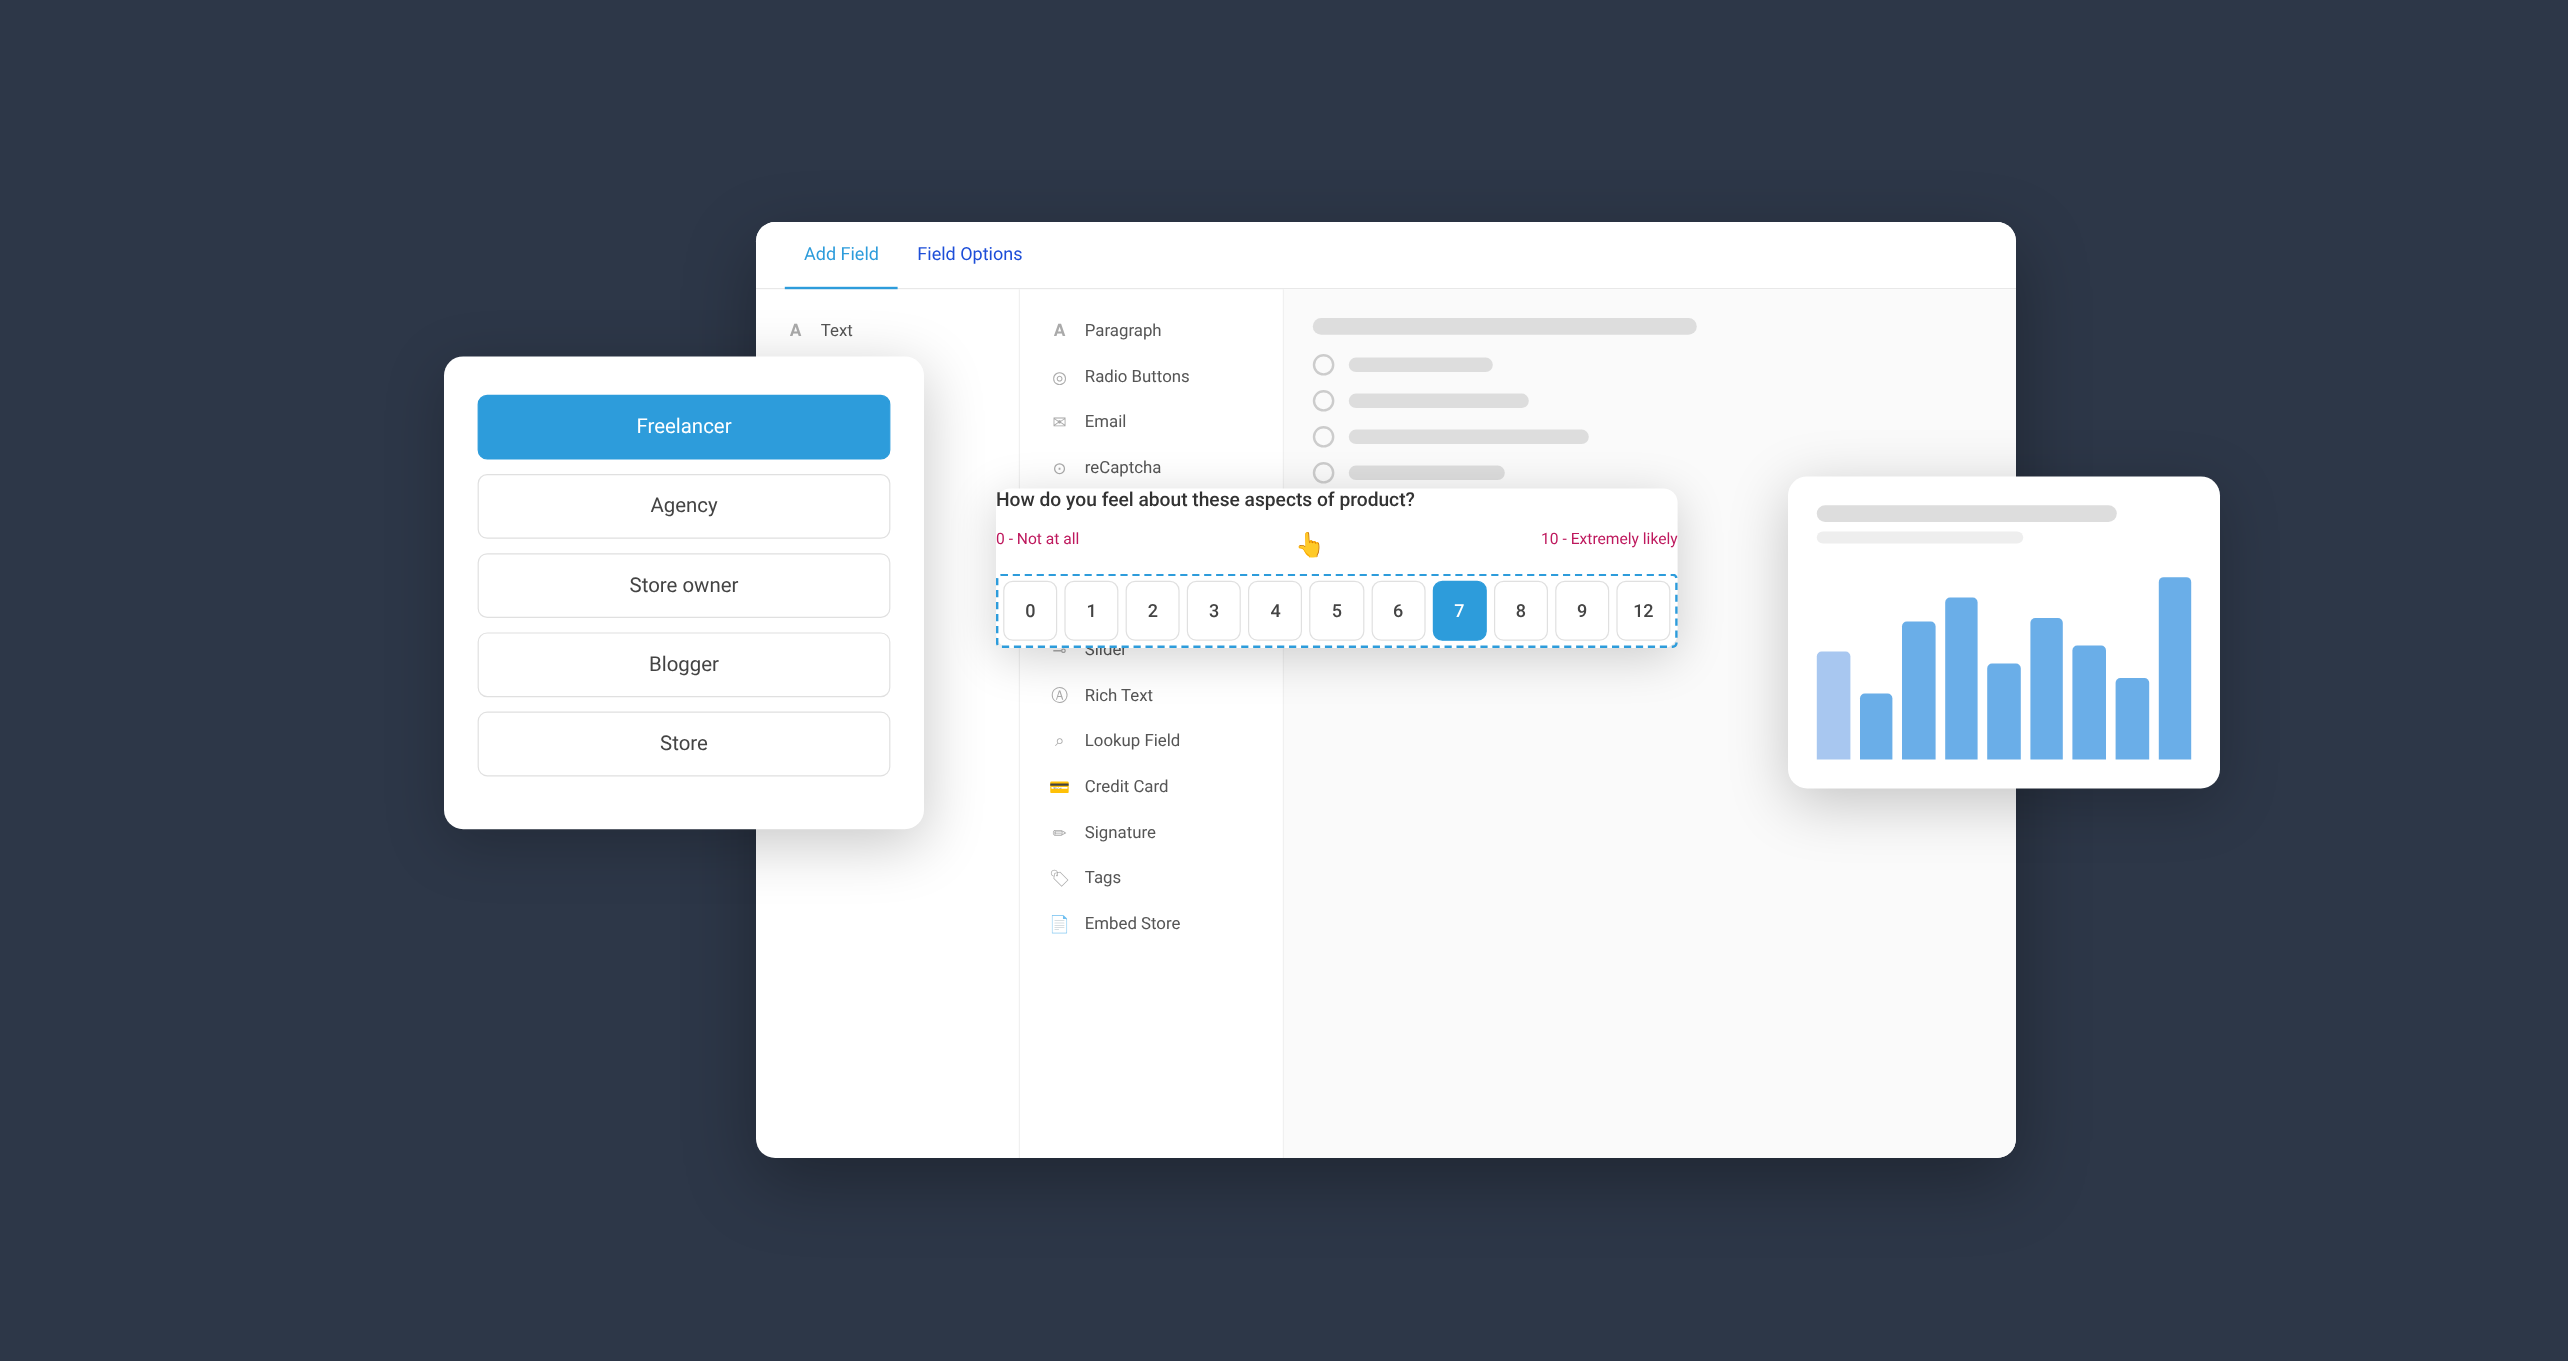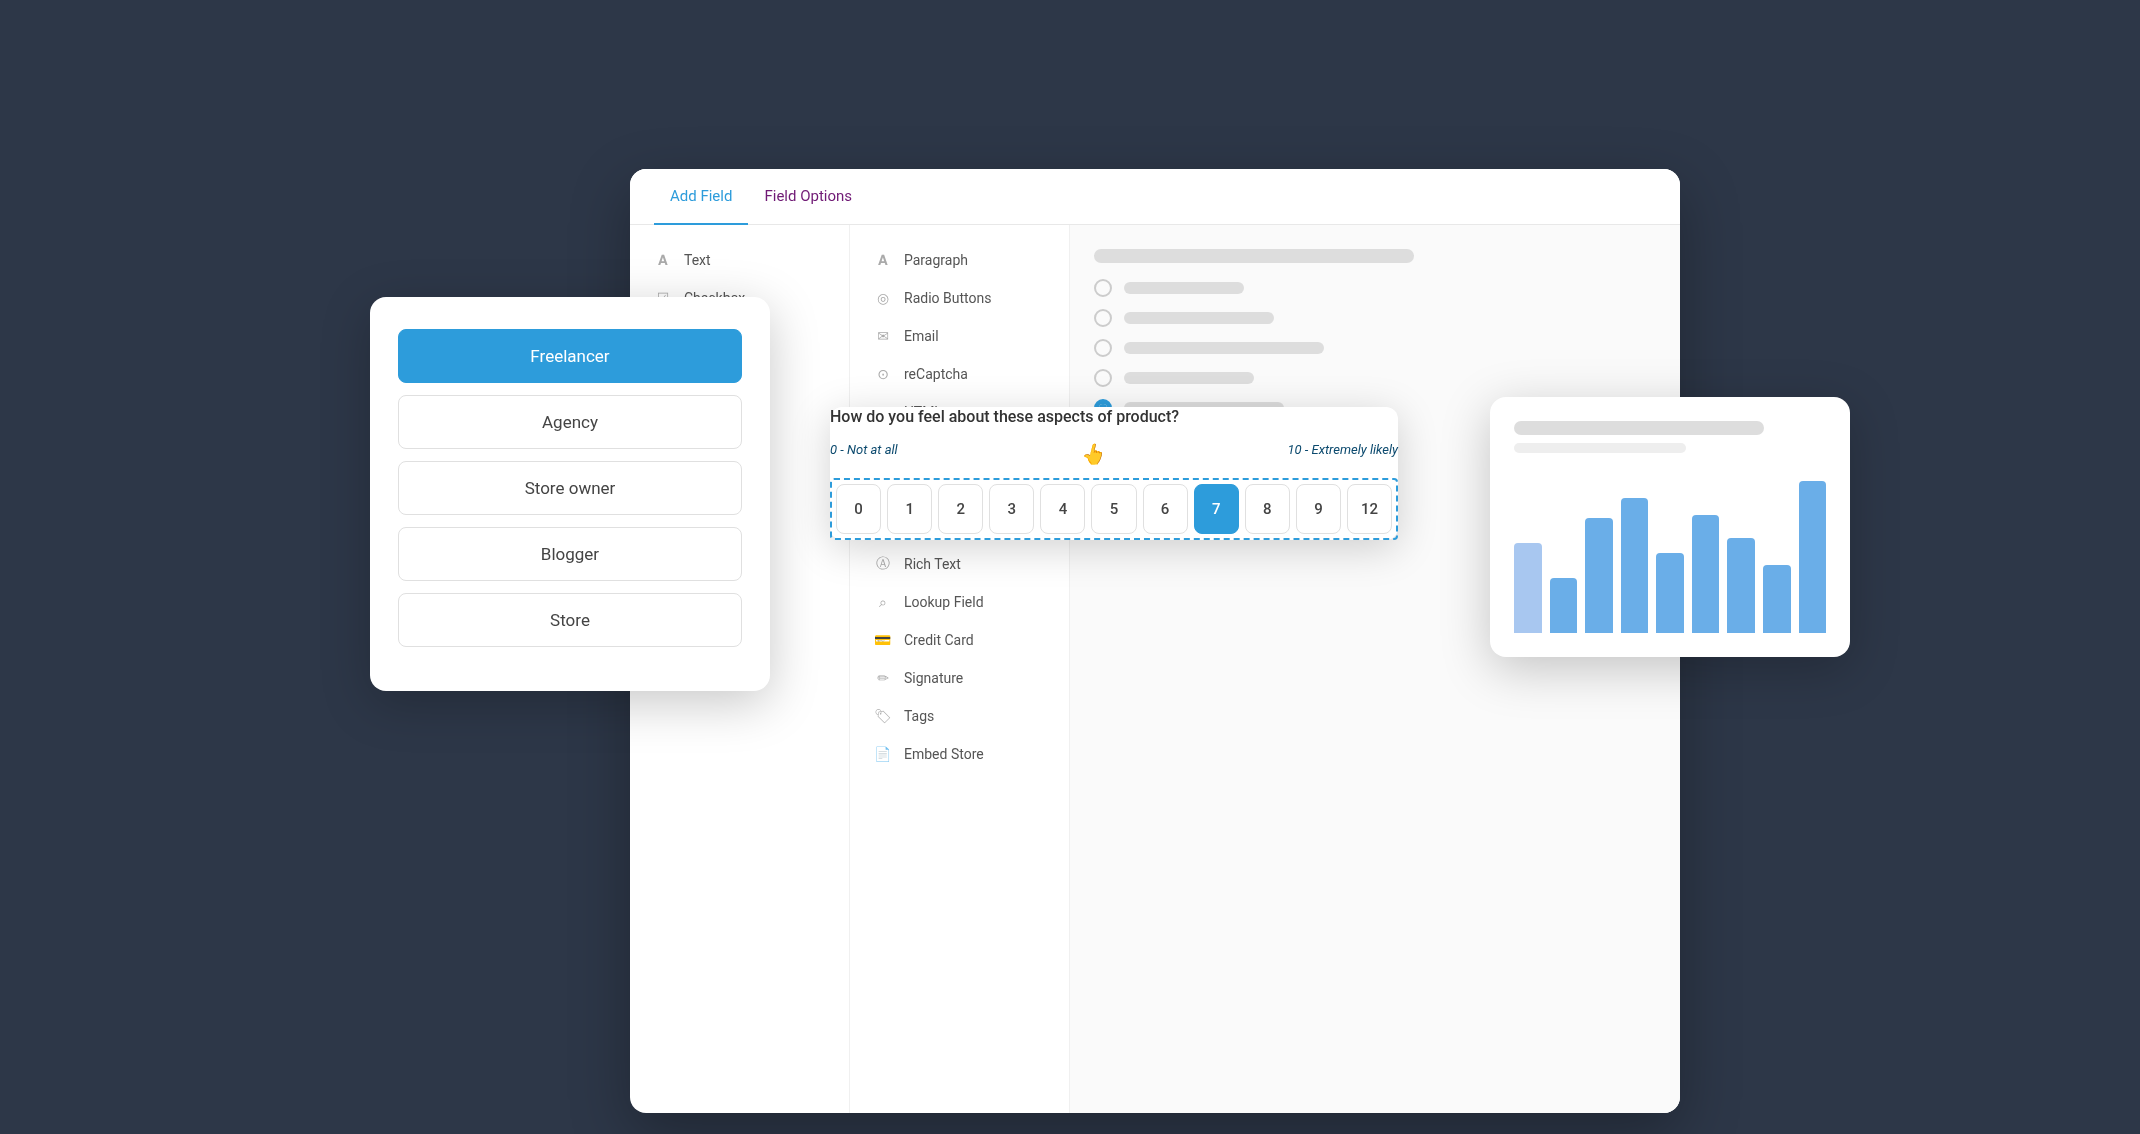--- a/index.html
+++ b/index.html
@@ -17,42 +17,42 @@
 
     .scene {
       position: relative;
       width: 1400px;
       height: 900px;
     }
 
     
     .form-builder-panel {
       position: absolute;
-      top: 52px;
+      top: 68px;
       left: 260px;
       width: 1050px;
-      height: 944px;
+      height: 780px;
       background: #fff;
       border-radius: 16px;
       box-shadow: 0 20px 60px rgba(0,0,0,0.3);
       overflow: hidden;
       text-align: center;
     }
 
     .panel-tabs {
       display: flex;
       padding: 0 24px;
       border-bottom: 1px solid #e8e8e8;
       background: #fff;
     }
 
     .panel-tab {
       padding: 18px 16px;
       font-size: 15px;
-      color: #701a75;
+      color: #1d4ed8;
       cursor: pointer;
       border-bottom: 2px solid transparent;
       margin-bottom: -1px;
     }
 
     .panel-tab.active {
       color: #2d9cdb;
       border-bottom-color: #2d9cdb;
     }
 
@@ -156,23 +156,22 @@
       font-size: 16px;
       font-weight: 500;
       color: #333;
       margin-bottom: 16px;
     }
 
     .nps-labels {
       display: flex;
       justify-content: space-between;
       font-size: 13px;
-      color: #0c4a6e;
+      color: #be185d;
       margin-bottom: 12px;
-      font-style: italic;
     }
 
     .nps-numbers {
       display: flex;
       gap: 6px;
     }
 
     .nps-btn {
       width: 50px;
       height: 50px;

